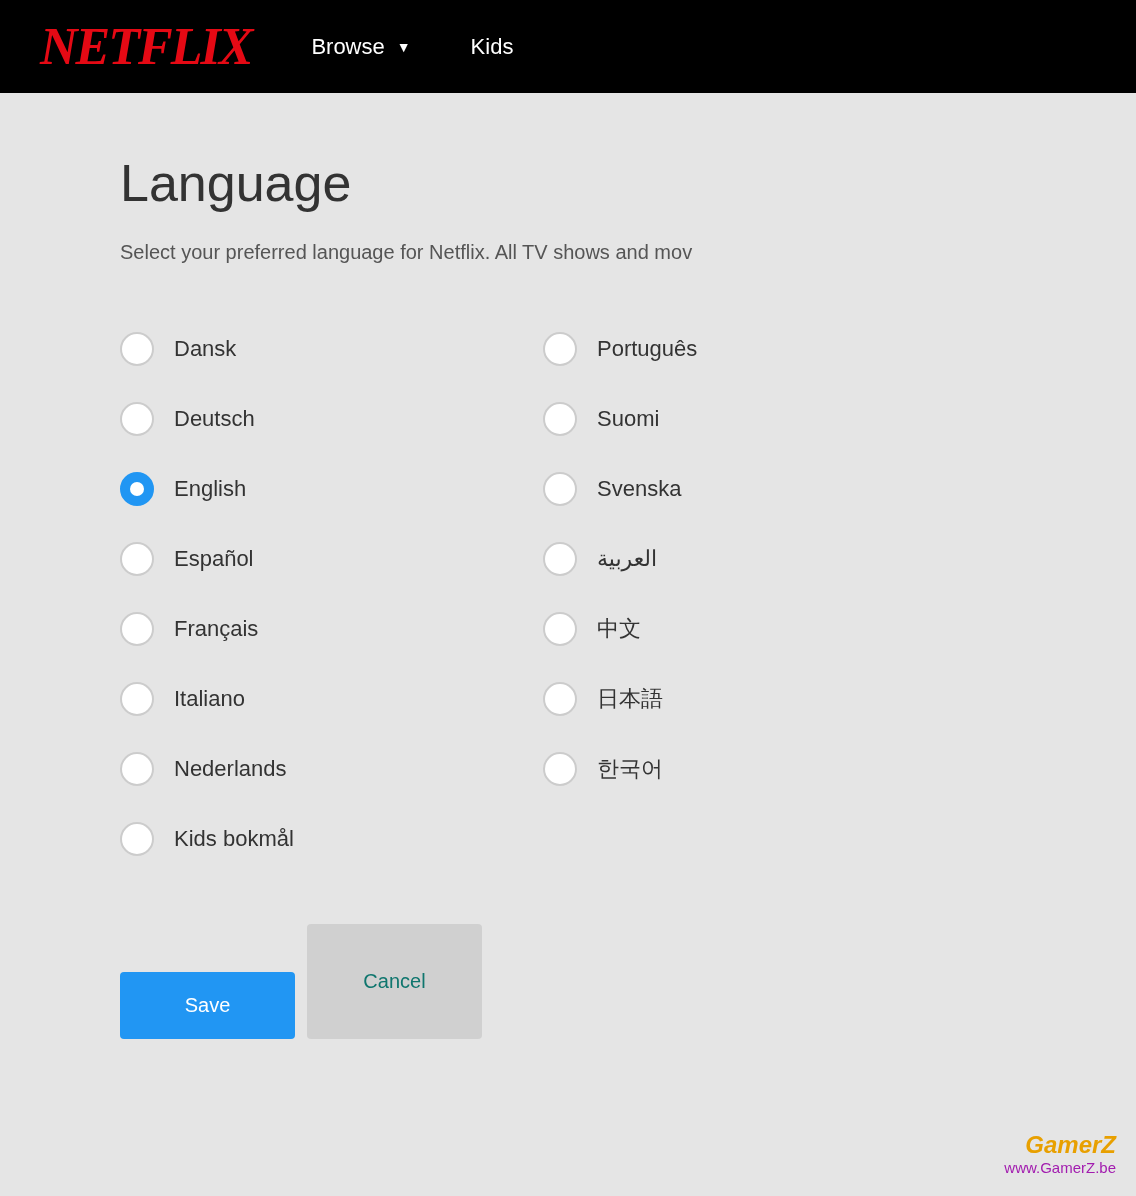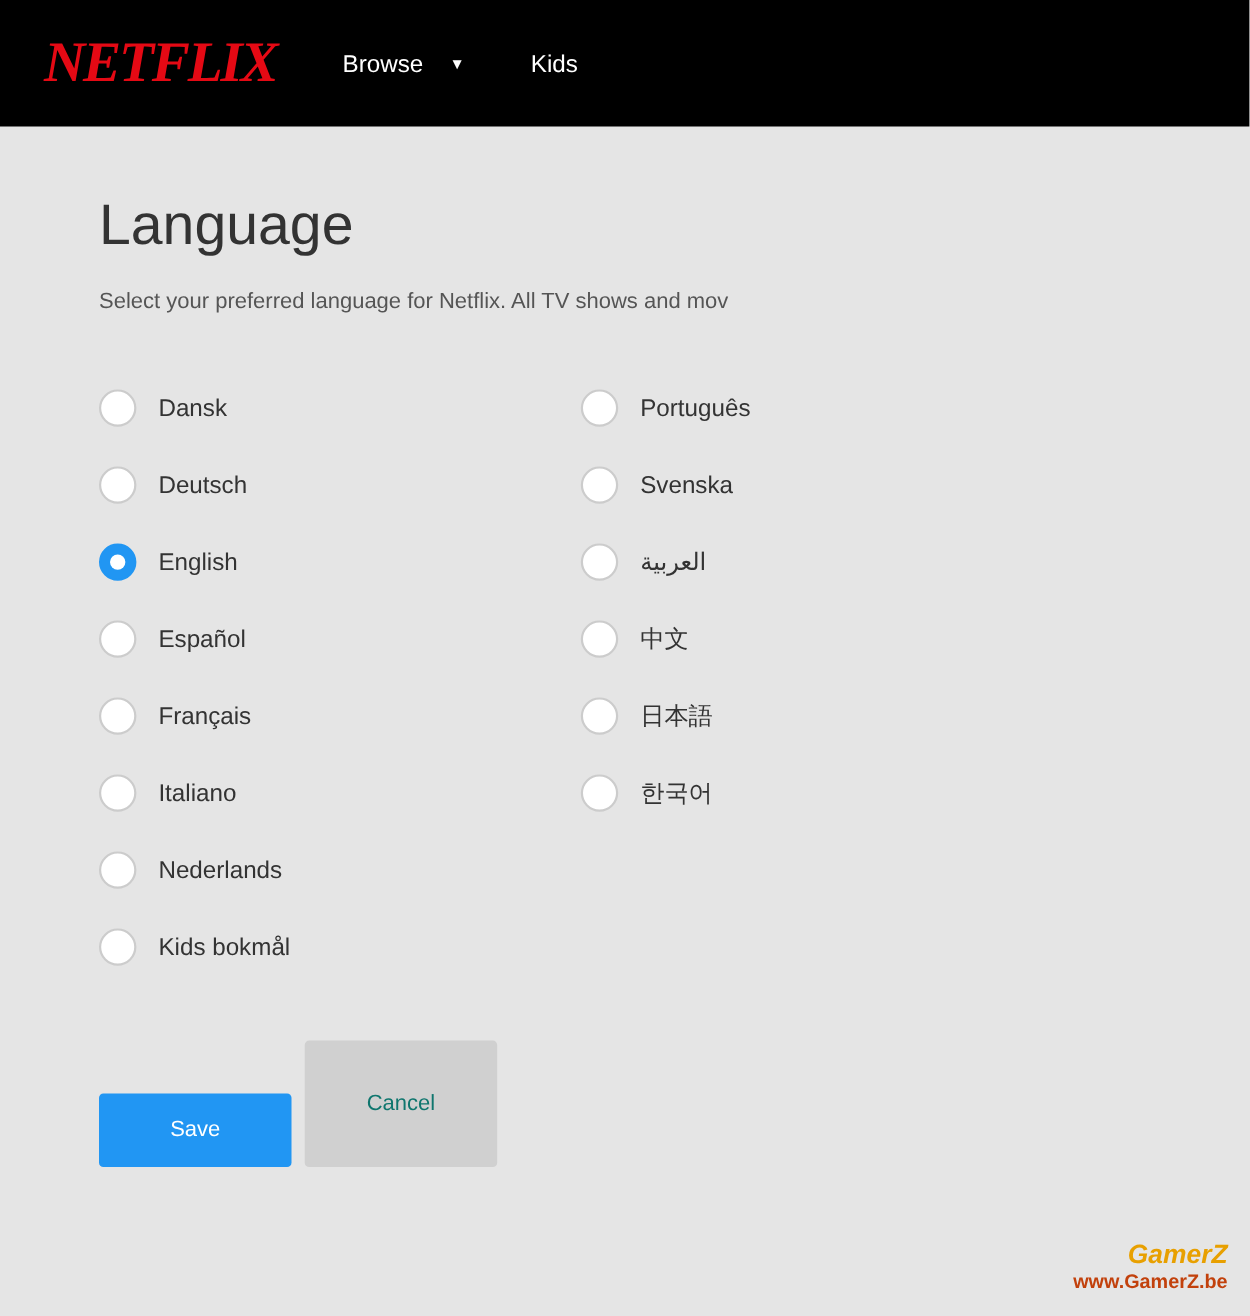--- a/index.html
+++ b/index.html
@@ -6,55 +6,55 @@
     body {
       font-family: -apple-system, BlinkMacSystemFont, "Segoe UI", Helvetica, Arial, sans-serif;
       background: #e5e5e5;
       min-height: 1196px;
       width: 1136px;
     }
 
     
     .header {
       background: #000;
-      height: 115px;
+      height: 93px;
       display: flex;
       align-items: center;
       padding: 0 40px;
       gap: 60px;
     }
     .netflix-logo {
       font-size: 52px;
       font-weight: 900;
       color: #e50914;
       letter-spacing: -2px;
       font-style: italic;
       font-family: Georgia, serif;
     }
     .nav-browse {
       display: flex;
       align-items: center;
-      gap: 24px;
+      gap: 12px;
       color: #fff;
       font-size: 22px;
       cursor: pointer;
       text-align: right;
     }
     .nav-browse .chevron {
       font-size: 14px;
     }
     .nav-kids {
       color: #fff;
       font-size: 22px;
       cursor: pointer;
     }
 
     
     .main {
-      padding: 60px 210px 60px 90px;
+      padding: 60px 210px 60px 120px;
     }
     .page-title {
       font-size: 52px;
       font-weight: 400;
       color: #333;
       margin-bottom: 28px;
     }
     .page-subtitle {
       font-size: 20px;
       color: #555;
@@ -140,23 +140,22 @@
       right: 20px;
       text-align: right;
     }
     .watermark-text {
       font-size: 24px;
       font-weight: bold;
       color: #e8a000;
       font-style: italic;
     }
     .watermark-url {
-      font-size: 18px;
-      color: #c2410c;
-      font-weight: bold;
+      font-size: 15px;
+      color: #a21caf;
     }
   </style>
 </head>
 <body>
 
 <header class="header">
   <span class="netflix-logo">NETFLIX</span>
   <div class="nav-browse">
     <span>Browse</span>
     <span class="chevron">▼</span>
@@ -207,20 +206,24 @@
         </div>
       </div>
 
     <div id="right-col">
         <div class="language-option">
           <div class="radio-circle"></div>
           <span class="language-label">Português</span>
         </div>
         <div class="language-option">
           <div class="radio-circle"></div>
+          <span class="language-label">Suomi</span>
+        </div>
+        <div class="language-option">
+          <div class="radio-circle"></div>
           <span class="language-label">Svenska</span>
         </div>
         <div class="language-option">
           <div class="radio-circle"></div>
           <span class="language-label">العربية</span>
         </div>
         <div class="language-option">
           <div class="radio-circle"></div>
           <span class="language-label">中文</span>
         </div>

